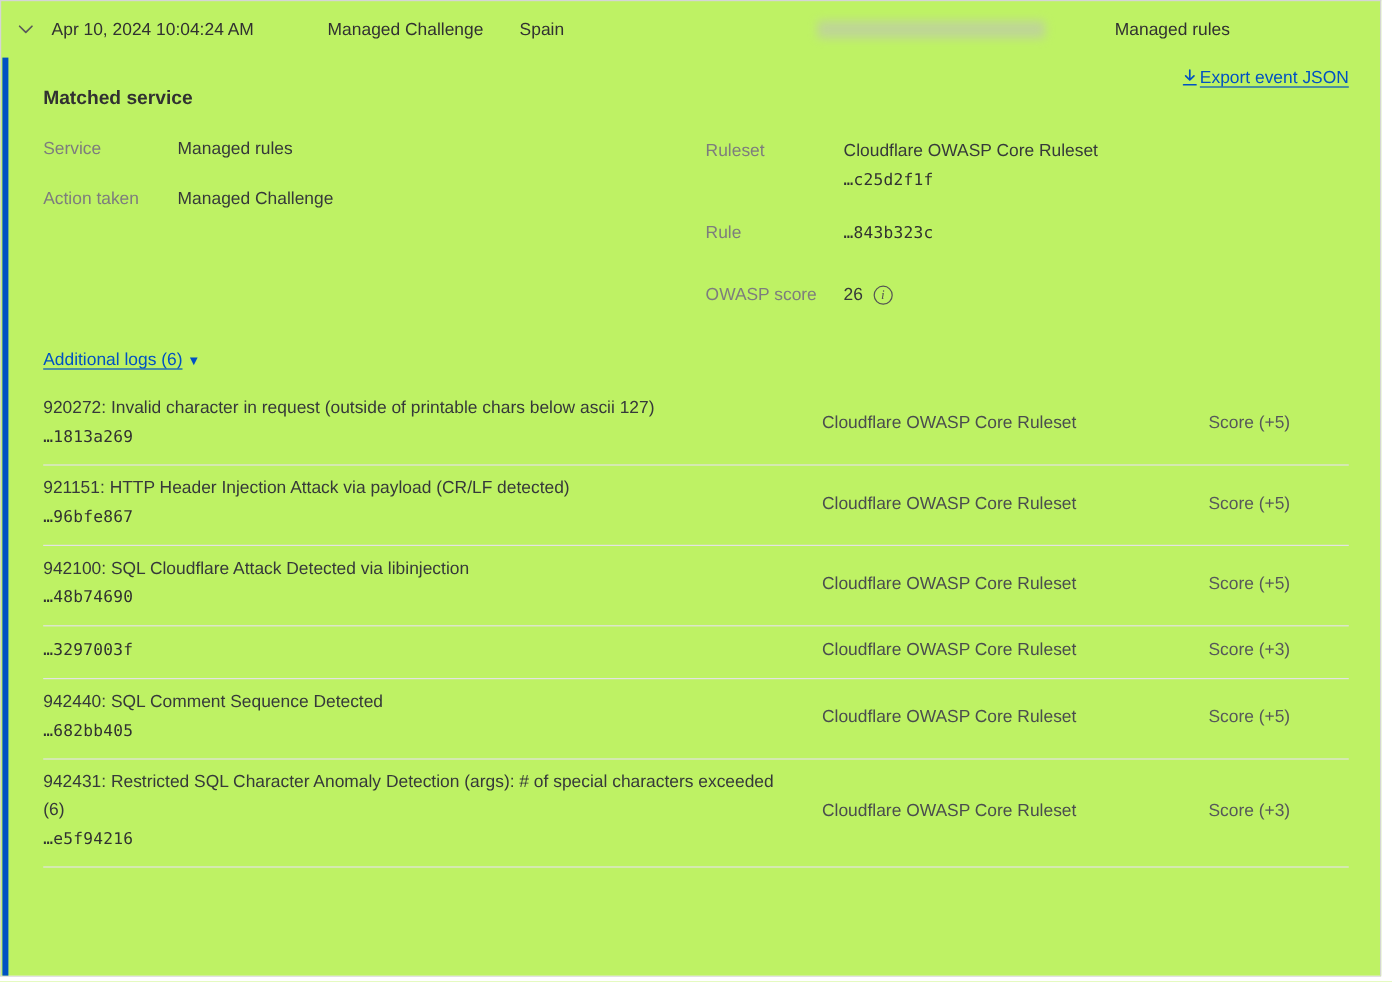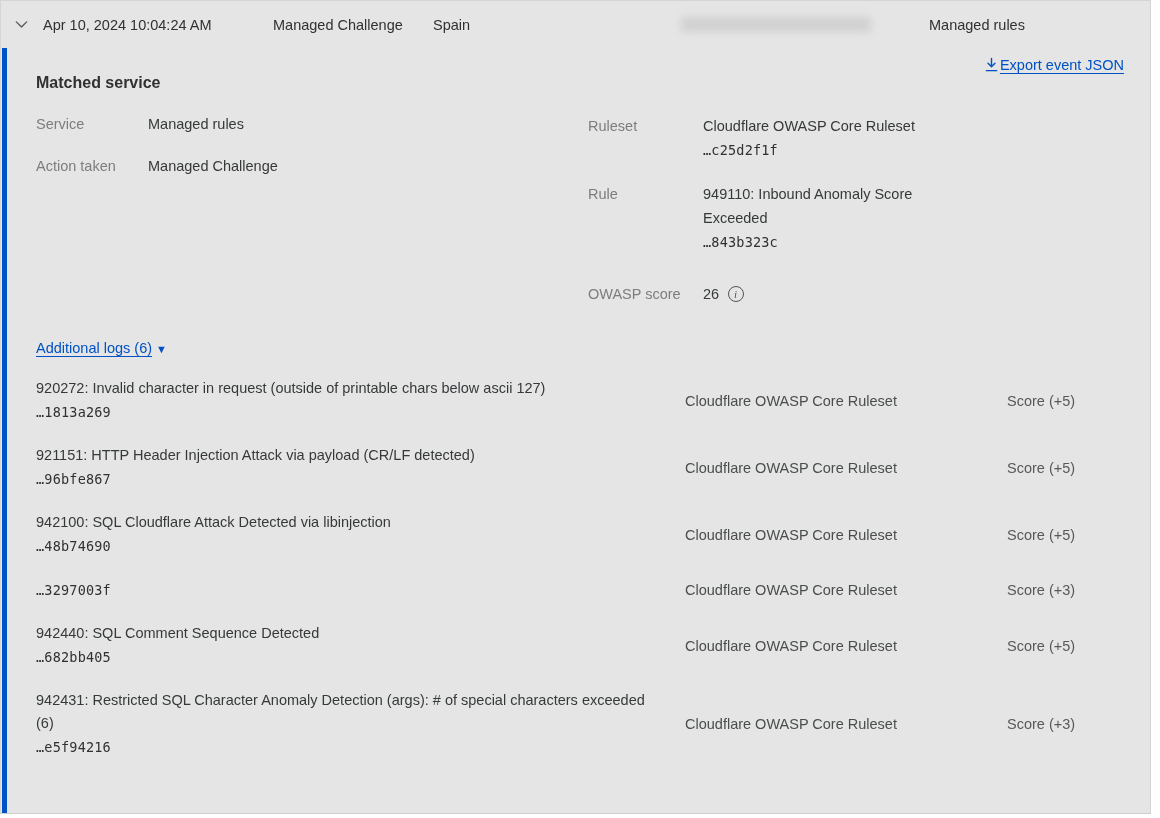--- a/index.html
+++ b/index.html
@@ -7,21 +7,21 @@
     background: #ffffff;
     font-family: "Liberation Sans", sans-serif;
     color: #36393a;
     width: 1160px;
   }
   .container {
     position: relative;
     width: 1151px;
     border: 1px solid #d5d5d5;
     border-bottom: none;
-    background: #e5e5e5;
+    background: #bef264;
   }
   
   .event-header {
     display: flex;
     align-items: center;
     height: 47px;
     padding-left: 13px;
     font-size: 14.5px;
     color: #313131;
     cursor: pointer;
@@ -159,21 +159,20 @@
         <div class="fld">
           <span class="fld-label">Ruleset</span>
           <span class="fld-value">
             <div class="val-line">Cloudflare OWASP Core Ruleset</div>
             <div class="mono">…c25d2f1f</div>
           </span>
         </div>
         <div class="fld">
           <span class="fld-label">Rule</span>
           <span class="fld-value">
-            <div class="val-line">949110: Inbound Anomaly Score Exceeded</div>
             <div class="mono">…843b323c</div>
           </span>
         </div>
         <div class="fld owasp-row">
           <span class="fld-label">OWASP score</span>
           <span class="fld-value owasp-val">
             <span>26</span>
             <span class="info-icon">i</span>
           </span>
         </div>

